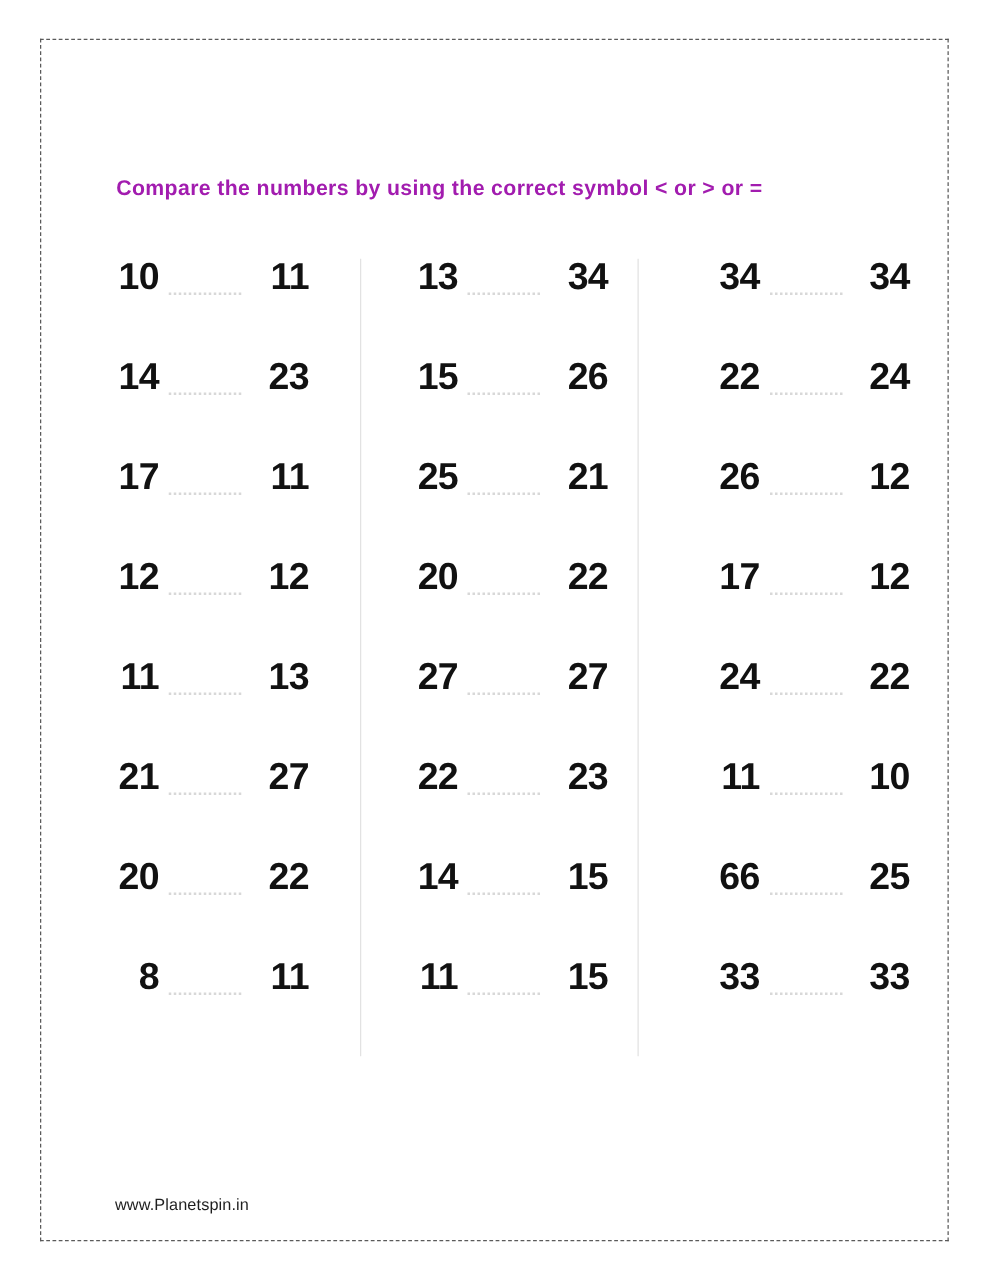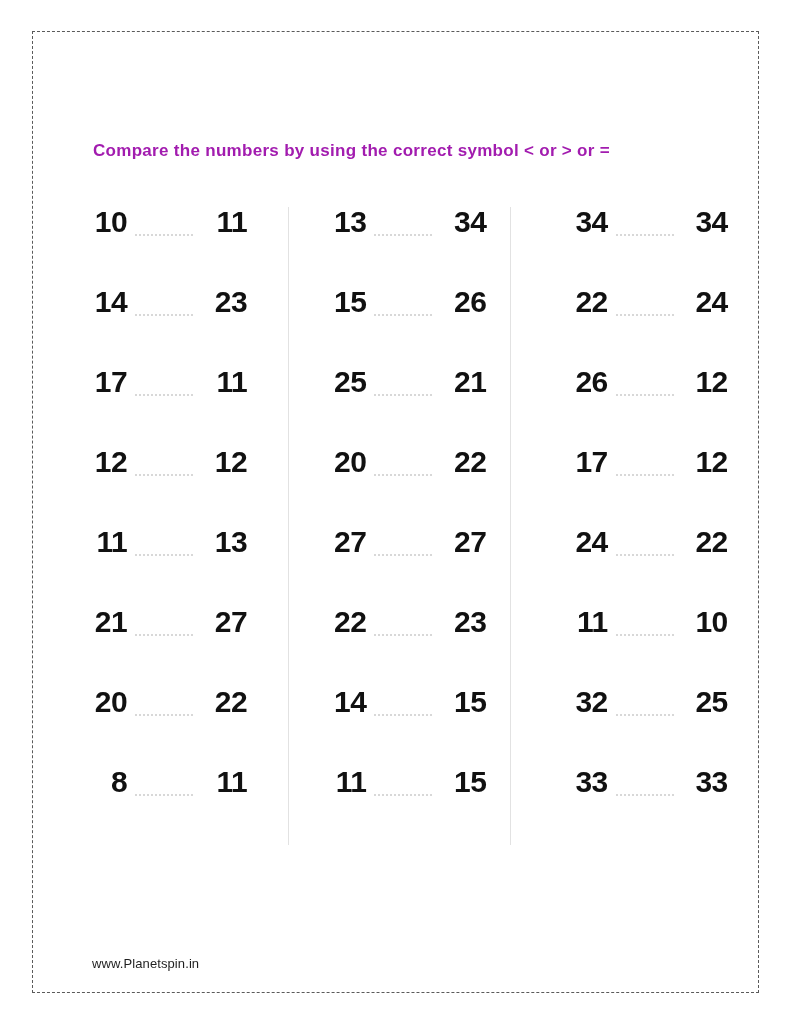--- a/index.html
+++ b/index.html
@@ -309,21 +309,21 @@
           <span class="num">22</span>
         </div>
         <div class="row">
           <span class="num">11</span>
           <span class="blank">
               <span class="blank-line"></span>
             </span>
           <span class="num">10</span>
         </div>
         <div class="row">
-          <span class="num">32</span>
+          <span class="num">66</span>
           <span class="blank">
               <span class="blank-line"></span>
             </span>
           <span class="num">25</span>
         </div>
         <div class="row">
           <span class="num">33</span>
           <span class="blank">
               <span class="blank-line"></span>
             </span>

